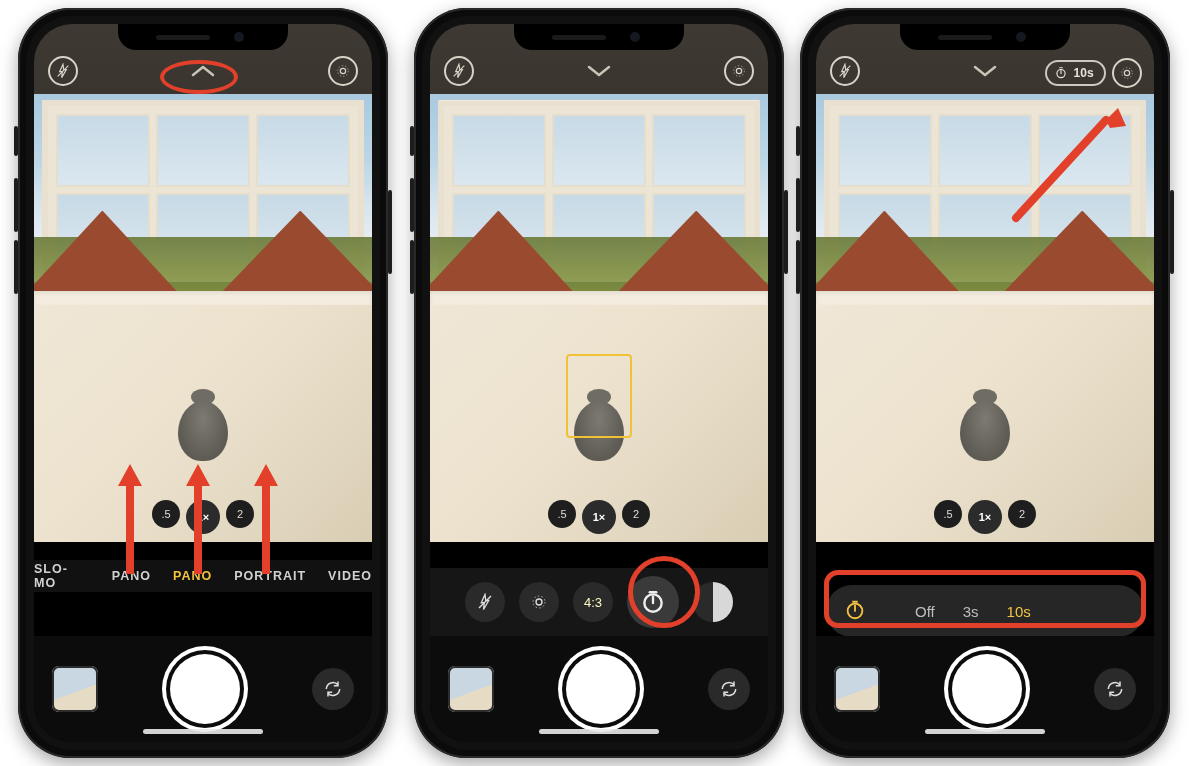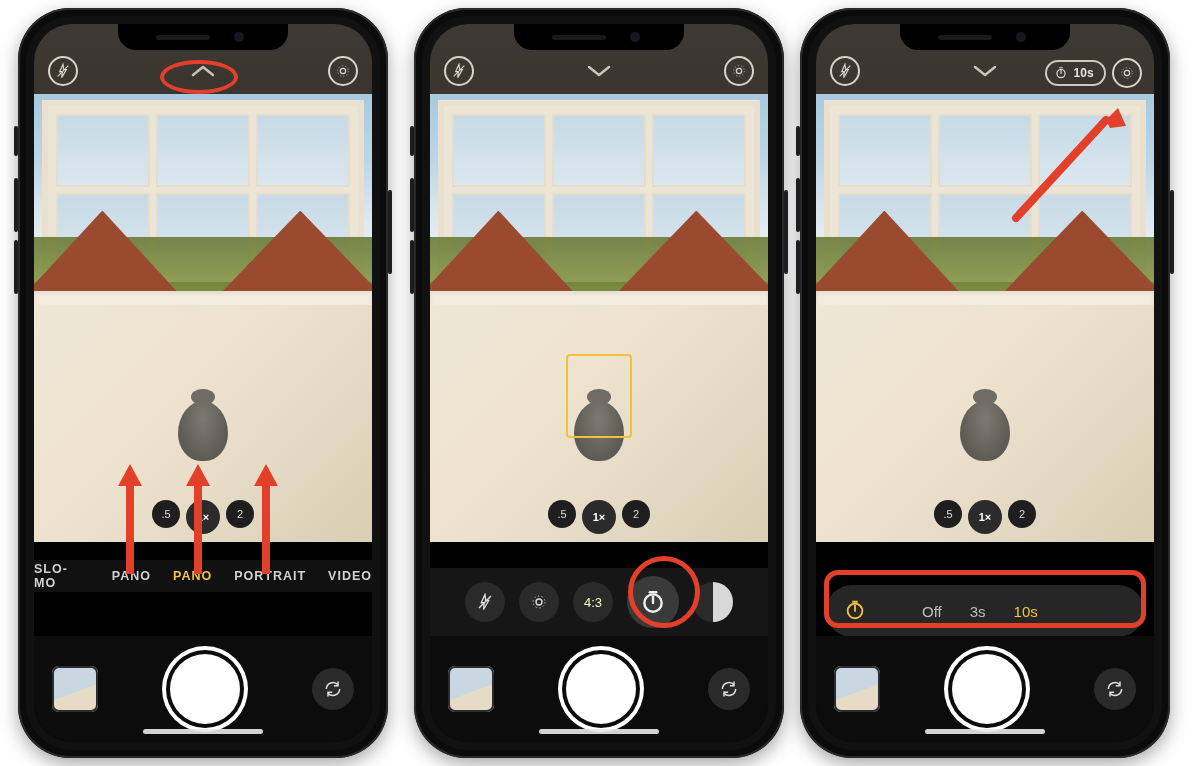--- a/index.html
+++ b/index.html
@@ -360,21 +360,21 @@
       </div>
 
       <div class="timerbar">
         <span class="lead">
           <svg width="22" height="22" viewBox="0 0 24 24">
                 <circle cx="12" cy="13" r="8" fill="none" stroke="#f3c340" stroke-width="2"></circle>
                 <path d="M12 13V7" stroke="#f3c340" stroke-width="2" stroke-linecap="round"></path>
                 <path d="M9 3h6" stroke="#f3c340" stroke-width="2"></path>
               </svg>
         </span>
-        <span class="t-opt" style="margin-left:28px;">Off</span>
+        <span class="t-opt" style="margin-left:21px;">Off</span>
         <span class="t-opt">3s</span>
         <span class="t-opt sel">10s</span>
       </div>
 
       <div class="dock">
         <div class="thumb"></div>
         <div class="shutter"></div>
         <div class="flip">
           <svg width="20" height="20" viewBox="0 0 24 24">
                 <path d="M4 12a8 8 0 0 1 14-5M20 12a8 8 0 0 1-14 5" fill="none" stroke="#ddd" stroke-width="1.8"></path>

